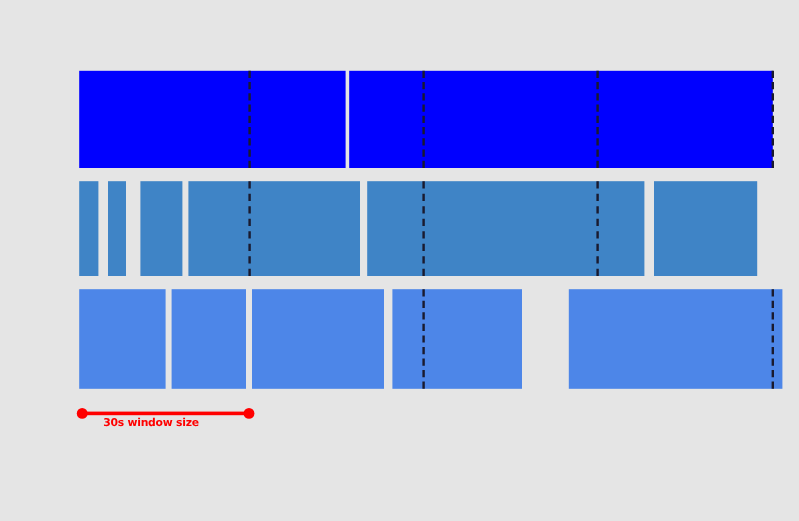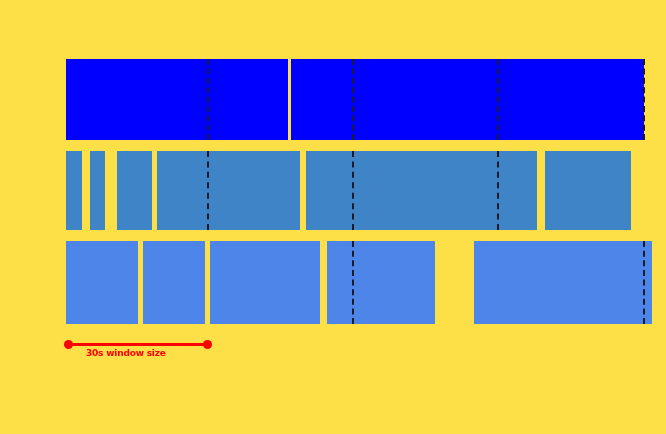--- a/index.html
+++ b/index.html
@@ -5,21 +5,21 @@
 <style>
   html, body {
     margin: 0;
     padding: 0;
     background: #000000;
   }
   #stage {
     position: relative;
     width: 666px;
     height: 434px;
-    background: #fde047;
+    background: #e5e5e5;
     overflow: hidden;
     font-family: "DejaVu Sans", "Liberation Sans", sans-serif;
     text-decoration: underline;
   }
   .plot-area {
     position: absolute;
     left: 0;
     top: 0;
     width: 666px;
     height: 434px;

